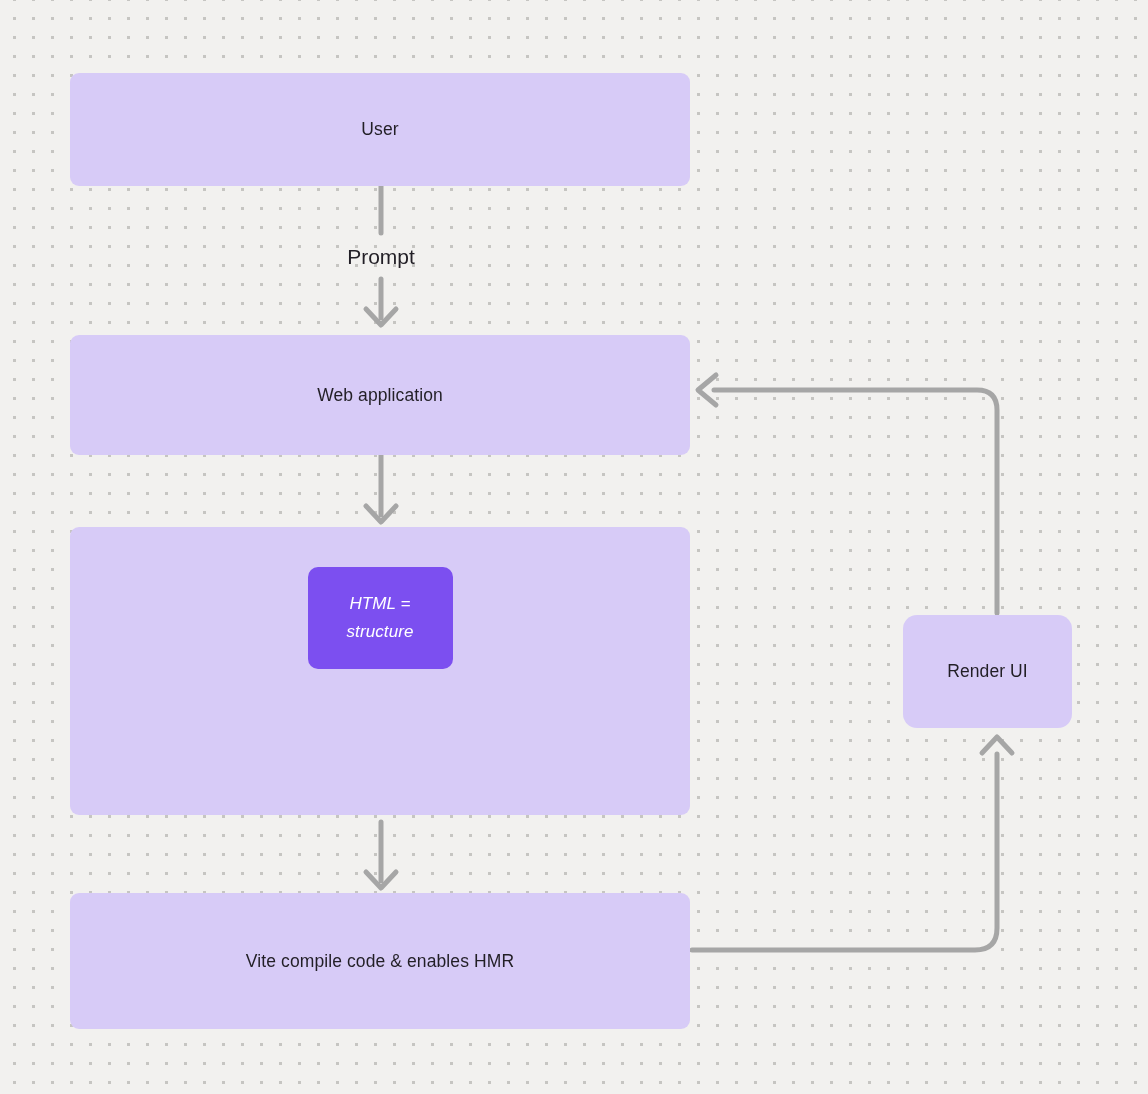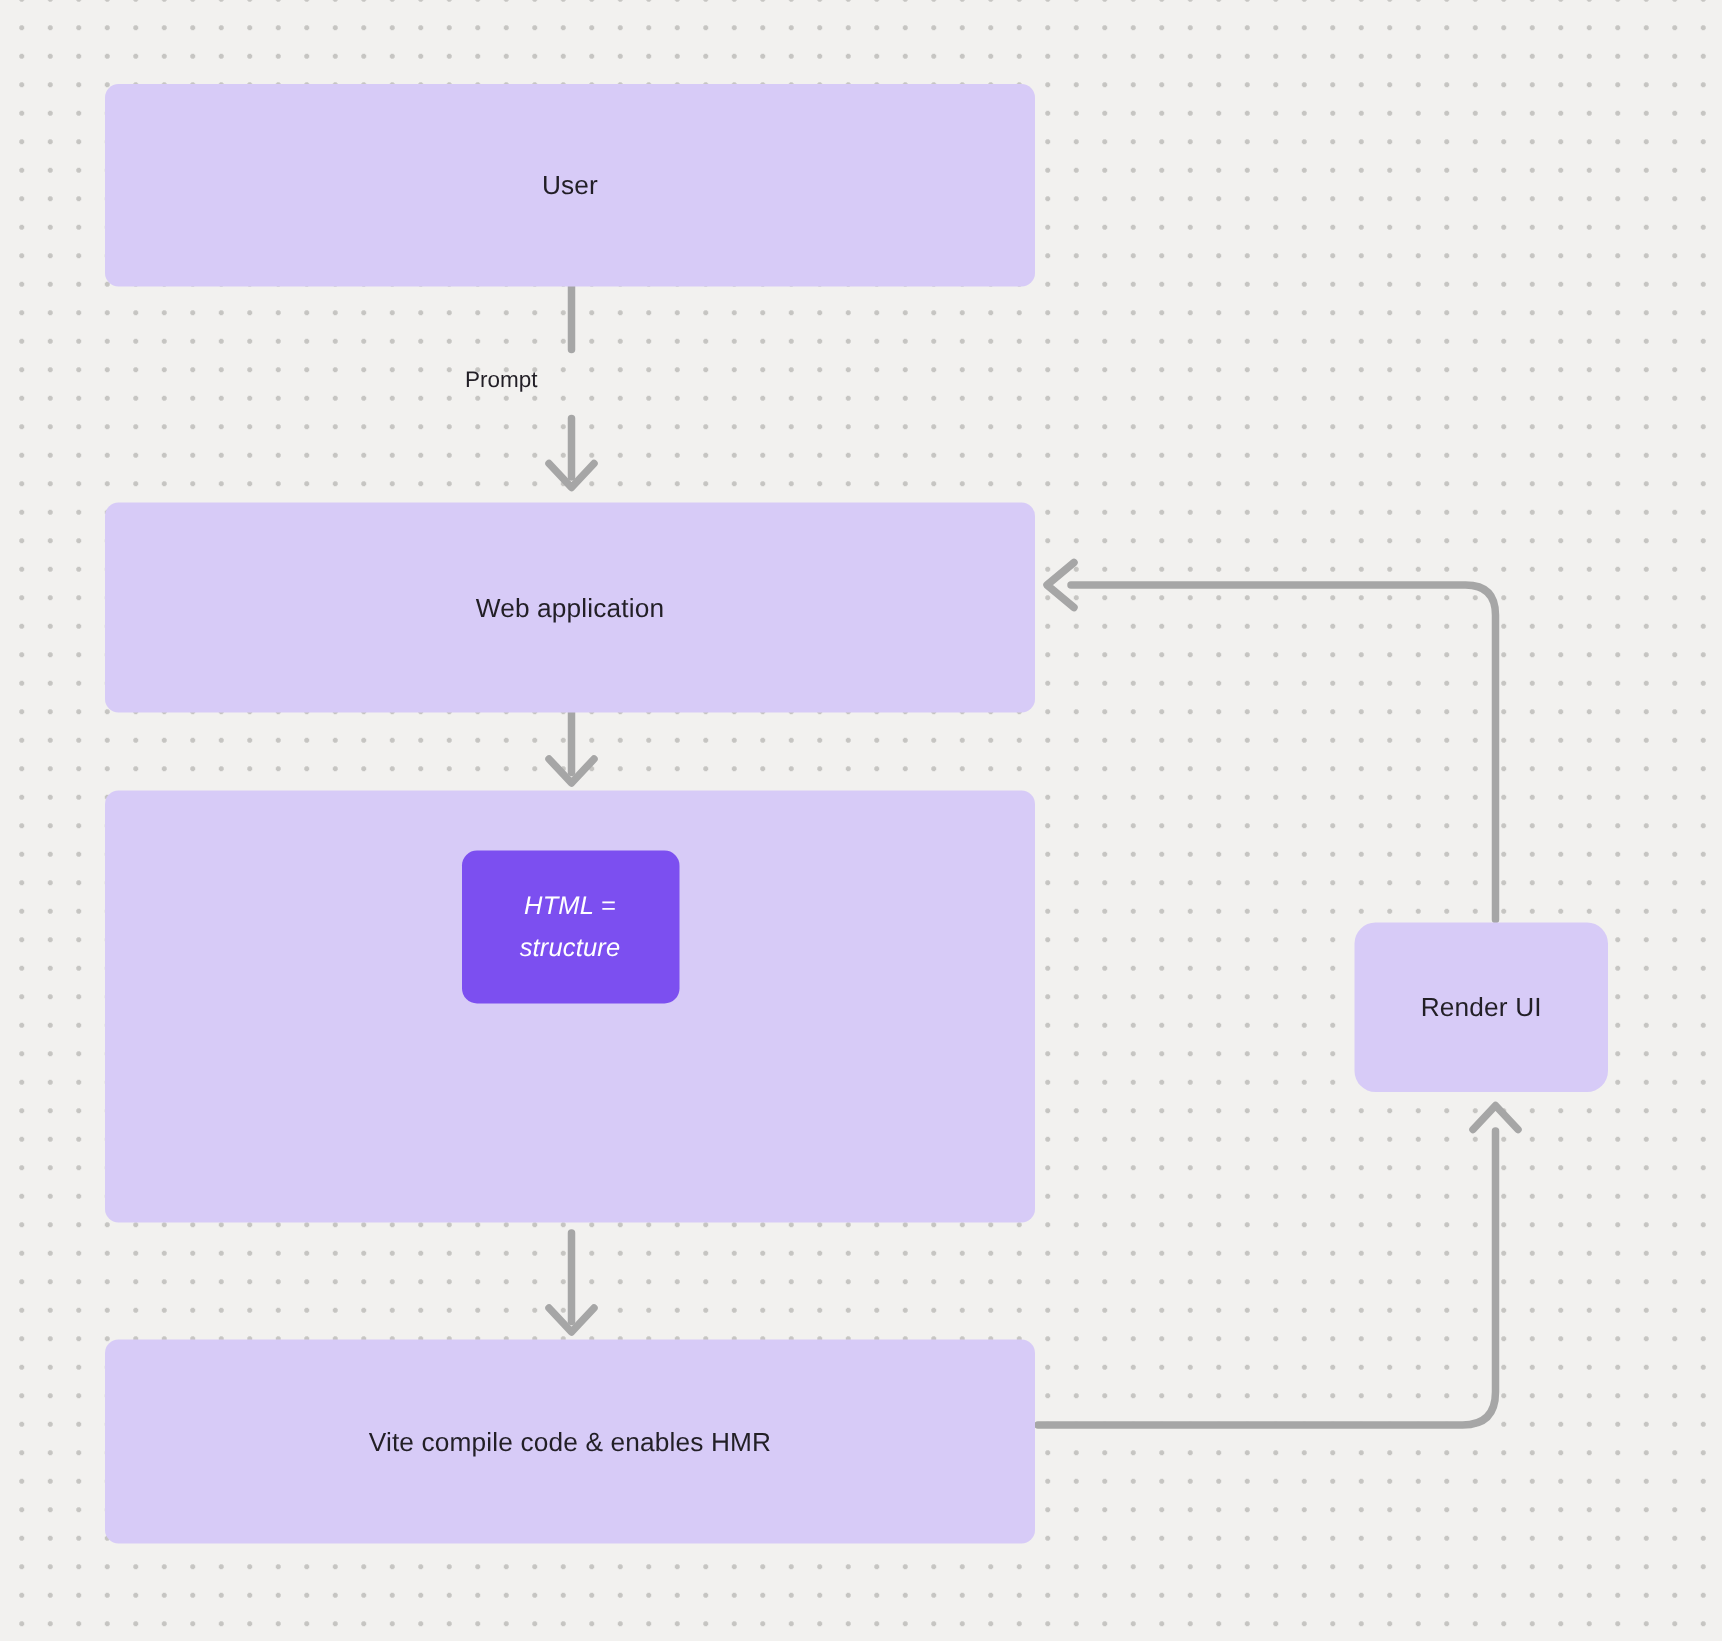--- a/index.html
+++ b/index.html
@@ -40,22 +40,22 @@
   .node{
     position:absolute;
     display:flex;align-items:center;justify-content:center;
     text-align:center;
     border-radius:9px;
     background:var(--box-light);
     color:var(--text-dark);
     font-size:17.5px;
     letter-spacing:.1px;
   }
-  .node-user      {left:70px;  top:56px;  width:620px; height:135px;}
-  .node-webapp    {left:70px;  top:335px; width:620px; height:140px;}
+  .node-user      {left:70px;  top:73px;  width:620px; height:113px;}
+  .node-webapp    {left:70px;  top:335px; width:620px; height:120px;}
   .node-vite      {left:70px;  top:893px; width:620px; height:136px;}
   .node-render-ui {left:903px; top:615px; width:169px; height:113px; border-radius:14px;}
   .node-container{
     left:70px; top:527px; width:620px; height:288px;
     display:block;
   }
   .inner-row{
     display:flex;justify-content:center;gap:25px;
     margin-top:40px;
   }
@@ -73,21 +73,22 @@
   }
   .container-label{
     margin-top:41px;
     text-align:center;
     font-size:17.5px;
     color:var(--text-dark);
   }
   .edge-label{
     position:absolute;
     left:310px; top:245px; width:142px;
-    font-size:15px;
+    text-align:center;
+    font-size:21px;
     color:var(--text-dark);
   }
 </style>
 </head>
 <body>
 
 <div class="canvas">
 
   <svg class="connectors" viewBox="0 0 1148 1094" aria-hidden="true">
 

